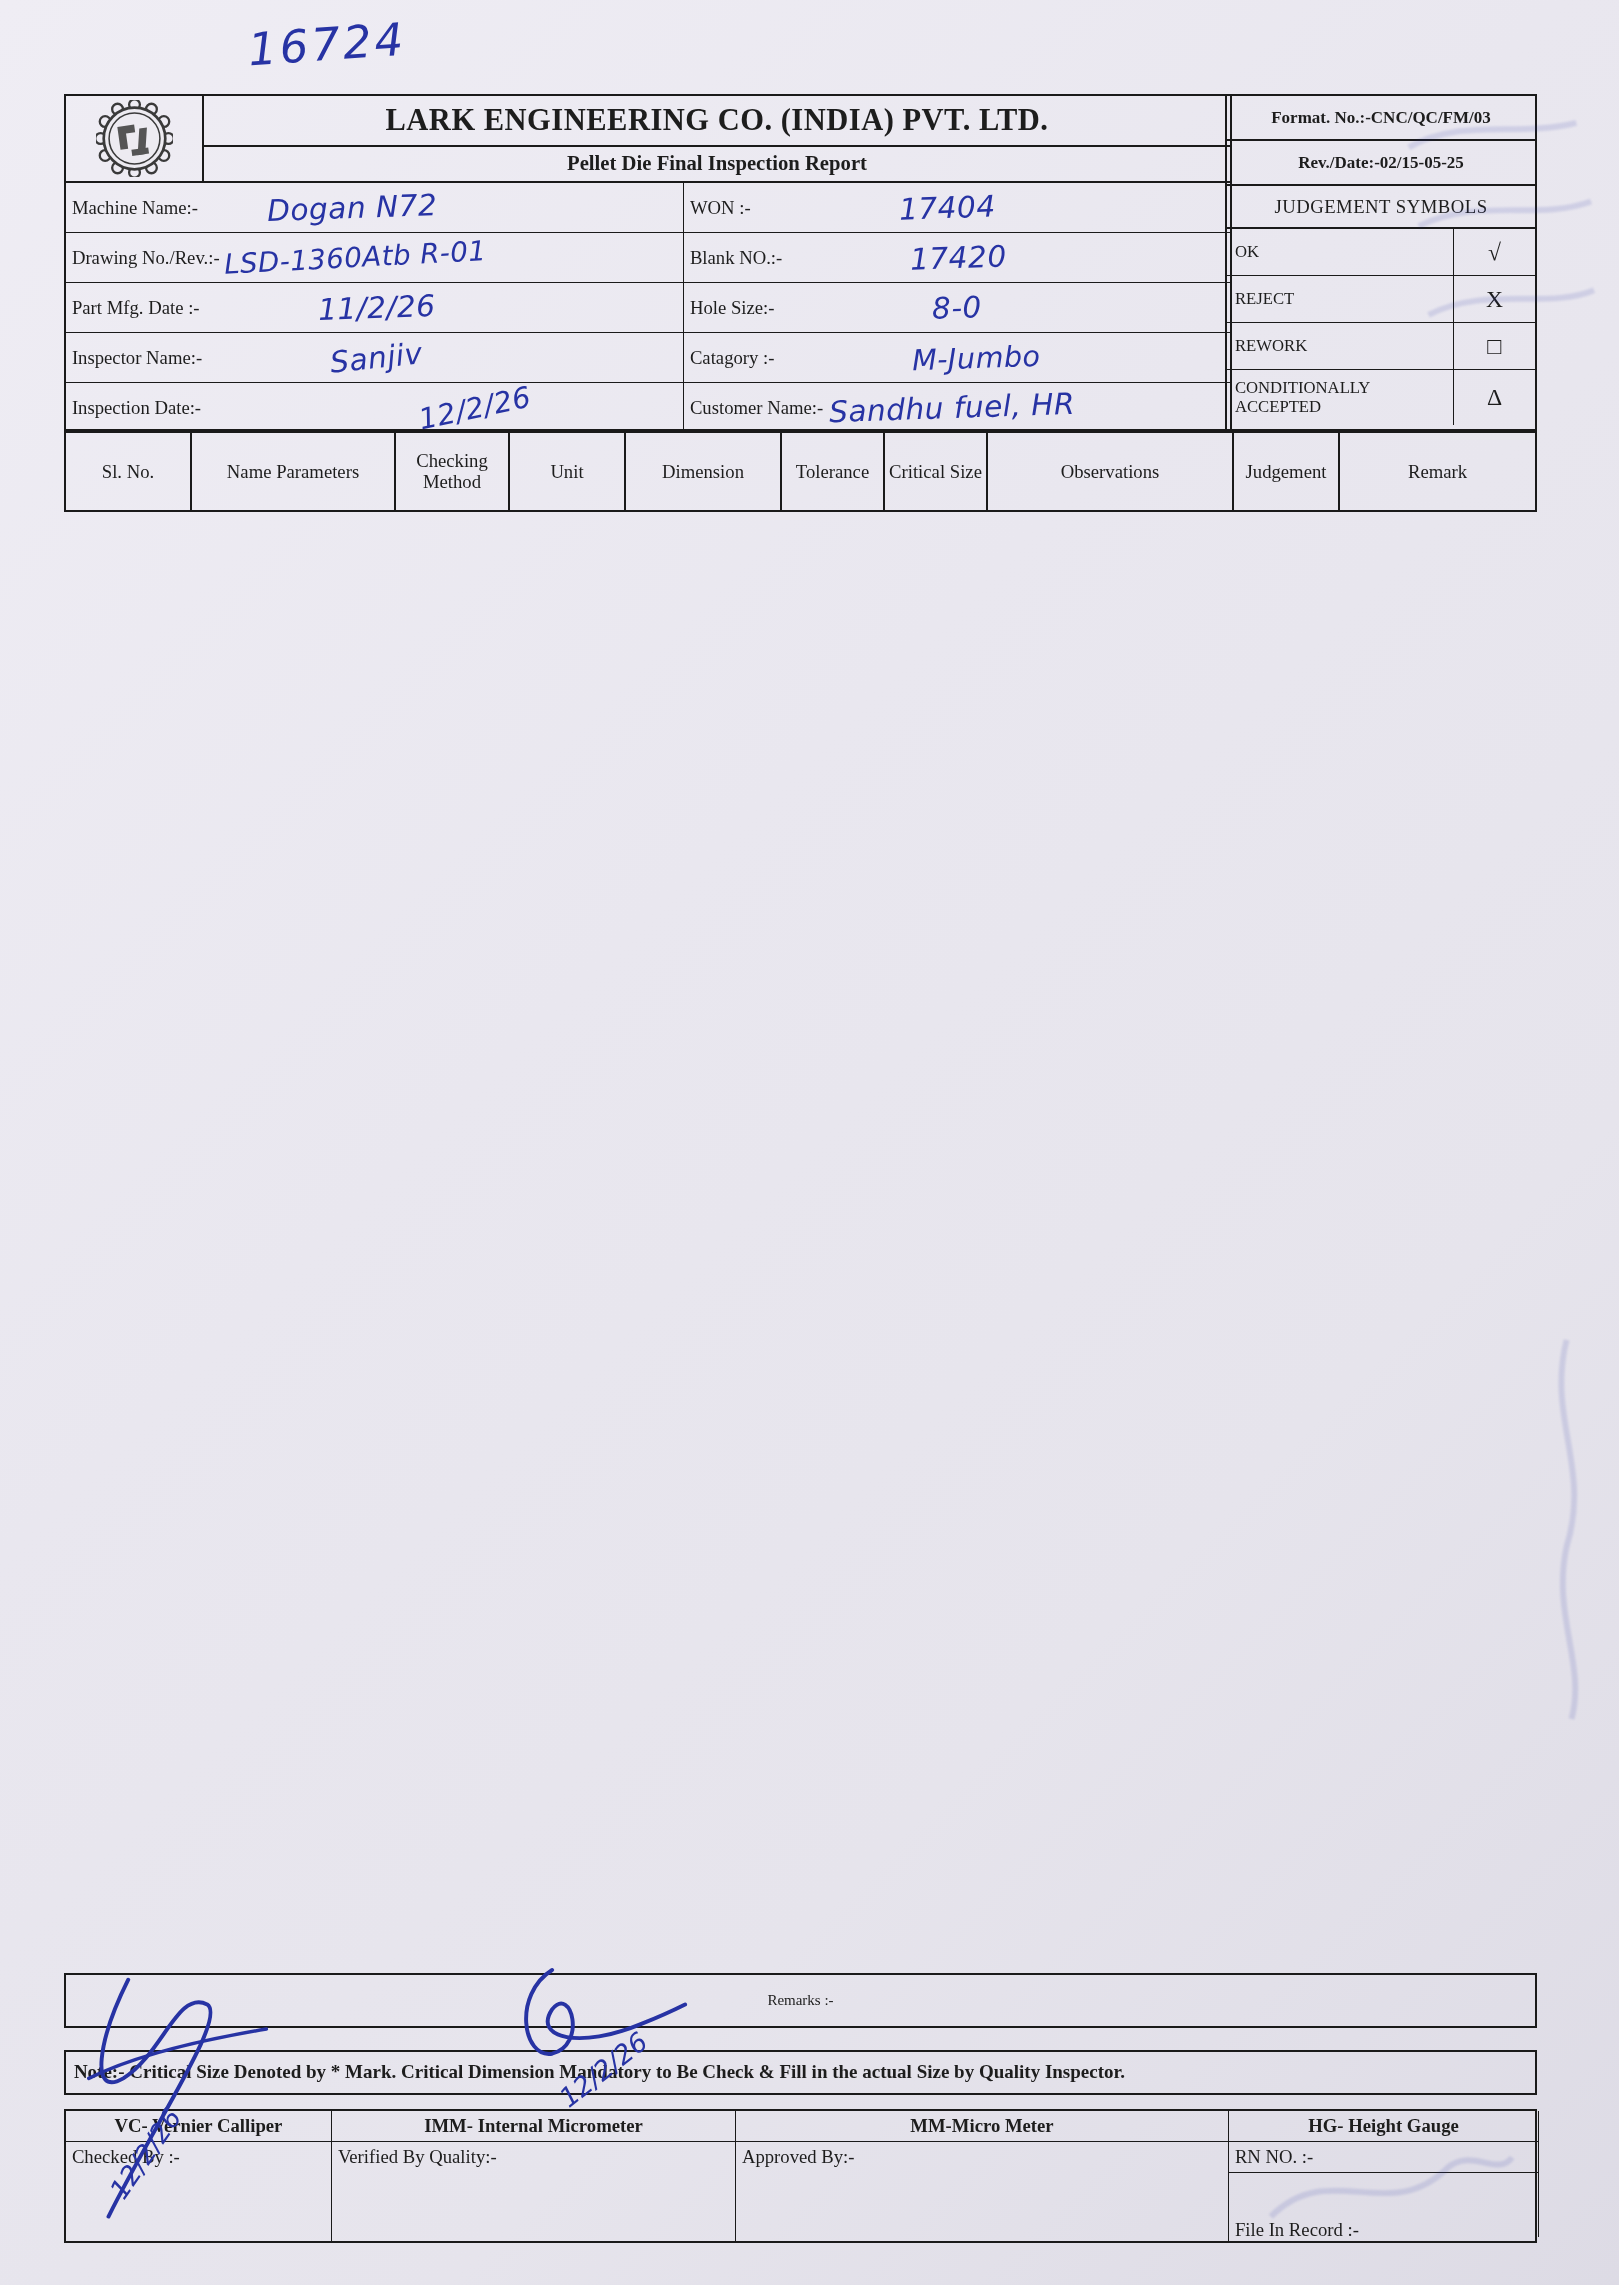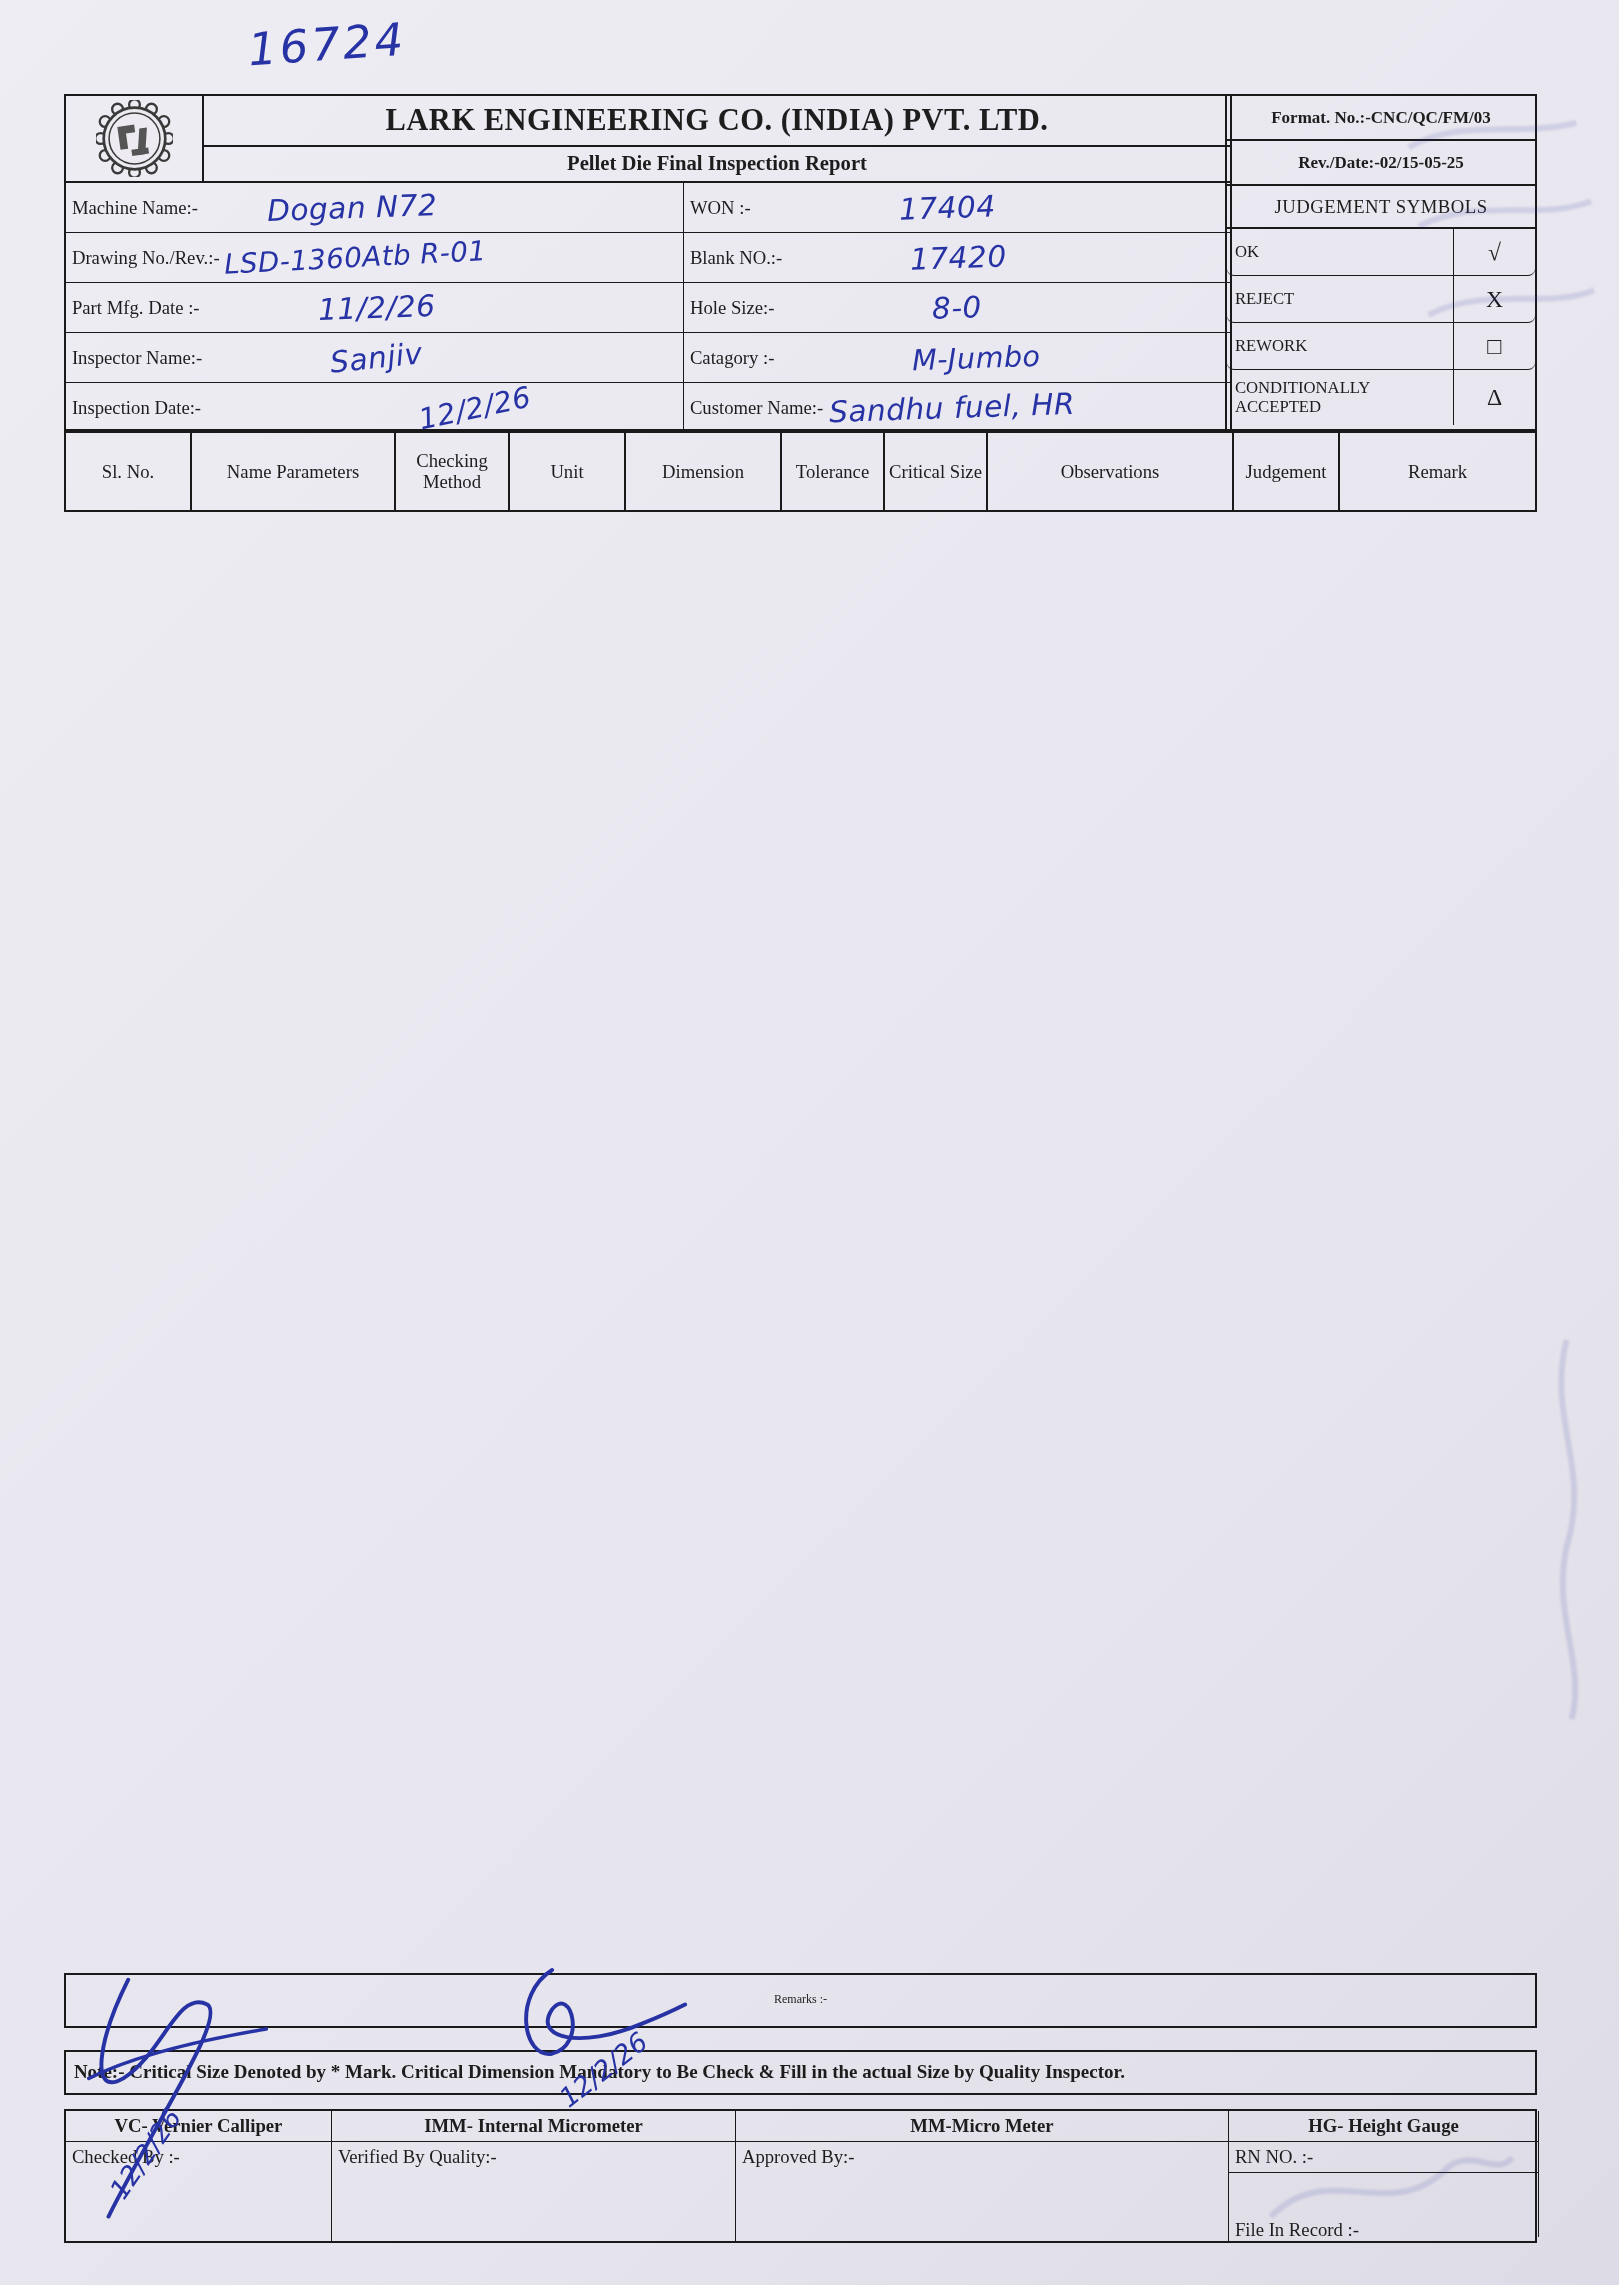--- a/index.html
+++ b/index.html
@@ -19,28 +19,28 @@
   .frow{display:grid;grid-template-columns:618px 545px;height:49px;border-bottom:1.8px solid #1a1a1a;}
   .frow:last-child{border-bottom:none;}
   .fcell{position:relative;border-right:1.8px solid #1a1a1a;display:flex;align-items:center;overflow:visible;}
   .fcell:last-child{border-right:none;}
   .flabel{font-size:18.7px;padding-left:5.9px;white-space:nowrap;}
   .fval{white-space:nowrap;}
   
   .hdr-right{position:absolute;right:0;top:0;width:308px;height:333px;border:2.5px solid #1a1a1a;background:transparent;}
   .fmt{height:43px;display:flex;align-items:center;justify-content:center;font-size:17px;font-weight:bold;border-bottom:2px solid #1a1a1a;}
   .js-title{height:41px;display:flex;align-items:center;justify-content:center;font-size:18.7px;border-bottom:2px solid #1a1a1a;letter-spacing:0.5px;}
-  .js-row{display:flex;border-bottom:1.8px solid #1a1a1a;border-radius:7px;}
+  .js-row{display:flex;border-bottom:1.8px solid #1a1a1a;}
   .js-row:last-child{border-bottom:none;gap:40px;}
   .js-label{flex:1;font-size:16.7px;padding:3.9px 0 3.9px 7.9px;display:flex;align-items:center;line-height:1.1;}
   .js-sym{width:81px;border-left:1.8px solid #1a1a1a;display:flex;align-items:center;justify-content:center;font-size:23.6px;}
   
   table.main{border-collapse:collapse;table-layout:fixed;width:1473px;margin-top:3.9px;}
   table.main td,table.main th{border:2px solid #1a1a1a;padding:1px 3px;vertical-align:middle;
-    text-align:center;font-weight:normal;font-size:12px;line-height:1.15;overflow:visible;}
+    text-align:center;font-weight:normal;font-size:15px;line-height:1.15;overflow:visible;}
   table.main th{font-size:18.7px;}
   td.remarks{ text-align:left;font-size:18.7px;padding-left:5.9px;vertical-align:top;padding-top:7.9px;}
   
   .hw{font-family:"DejaVu Sans",sans-serif;font-style:italic;color:#2733a4;display:inline-block;
       transform:rotate(-2deg);font-size:25.6px;letter-spacing:0.5px;}
   
   .notebox{border:2.5px solid #1a1a1a;margin-top:21.7px;padding:9.9px 7.9px;font-size:19px;font-weight:bold;}
   .legend{display:grid;grid-template-columns:266px 404px 493px 310px;border:2.5px solid #1a1a1a;border-bottom:none;margin-top:13.8px;}
   .legend div{border-right:1.8px solid #1a1a1a;border-bottom:1.8px solid #1a1a1a;text-align:center;
       font-size:18.7px;font-weight:bold;padding:3.9px 0;}

